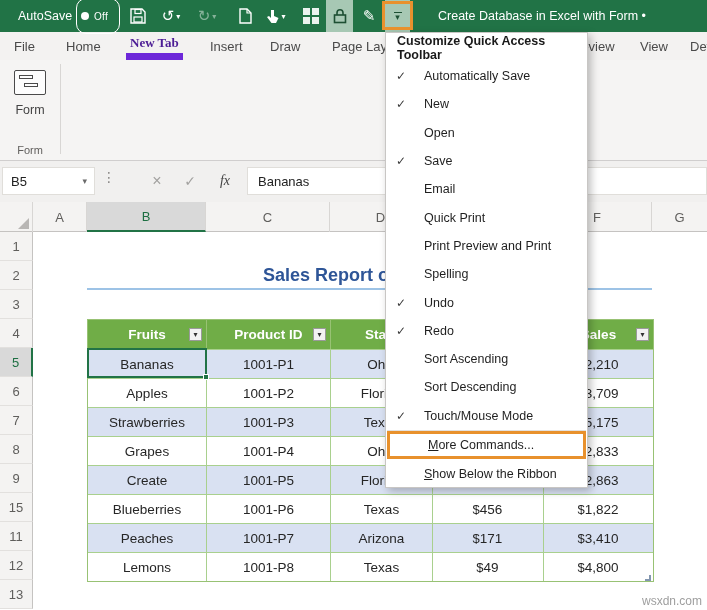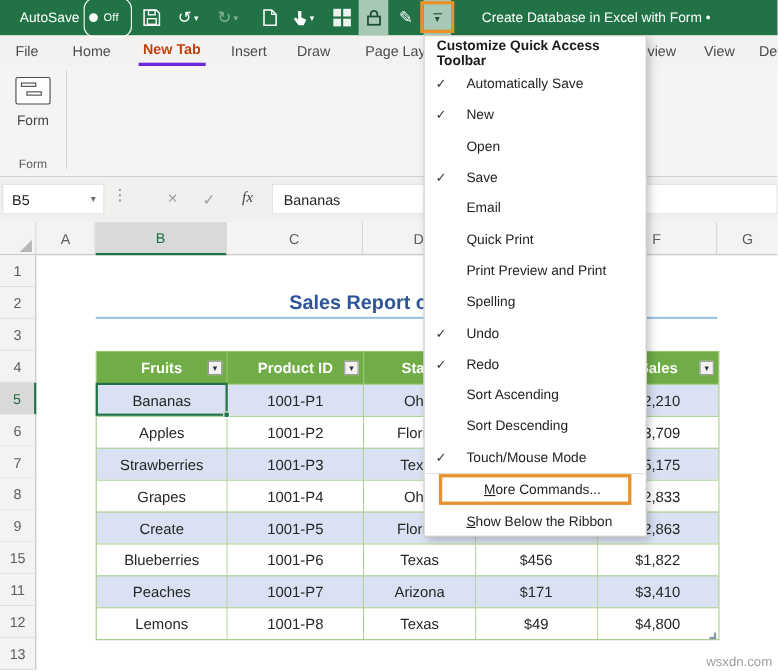--- a/index.html
+++ b/index.html
@@ -29,21 +29,21 @@
   #qat-grid .gridsquares { display:grid; grid-template-columns:7px 7px; grid-template-rows:7px 7px; gap:2px; }
   #qat-grid .gridsquares i { background:#eaf3ee; display:block; }
   #qat-overflow .bar { width:8px; border-top:1.6px solid #1d4f33; margin-bottom:1px; }
   #qat-overflow .ov-caret { font-size:9px; line-height:7px; color:#1d4f33; }
   #overflow-hlbox { left:382px; top:1px; width:31px; height:29px; border:3px solid #e8912d; z-index:30; pointer-events:none; }
   #app-title { left:438px; top:0; height:32px; display:flex; align-items:center; font-size:12.5px; color:#fff; }
 
   
   #tabs-row { left:0; top:32px; width:707px; height:28px; background:#f3f2f1; z-index:1; }
   .tab { position:absolute; top:0; height:28px; display:flex; align-items:center; padding:0 4px; font-size:13px; color:#4a4a4a; }
-  .tab.active { font-weight:bold; color:#c2410c; border-bottom:3px solid #6d28d9; }
+  .tab.active { font-weight:bold; color:#4c1d95; border-bottom:7px solid #6d28d9;font-family:Liberation Serif, serif; }
 
   
   #ribbon { left:0; top:60px; width:707px; height:101px; background:#f5f4f3; border-bottom:1px solid #d0cece; z-index:1;padding-left:16px; }
   #form-button { position:absolute; left:8px; top:6px; width:44px; height:72px; display:flex; flex-direction:column; align-items:center; justify-content:flex-start; }
   #form-button .form-icon { width:32px; height:25px; border:1.6px solid #4a4a4a; border-radius:2px; margin-top:4px; position:relative; background:#fdfdfd; }
   #form-button .form-icon i { position:absolute; height:4px; border:1.2px solid #4a4a4a; }
   #form-button .form-icon i.l1 { left:4px; top:4px; width:14px; }
   #form-button .form-icon i.l2 { left:9px; top:12px; width:14px; }
   #form-button .btn-label { font-size:12.5px; color:#444; margin-top:8px; }
   #form-group-label { position:absolute; left:0; top:84px; width:60px; text-align:center; font-size:11px; color:#605e5c; }
@@ -85,21 +85,21 @@
   #table-handle { position:absolute; left:645px; top:373px; width:6px; height:6px; border-right:2px solid #8497b0; border-bottom:2px solid #8497b0; }
 
   
   #qat-menu { left:385px; top:32px; width:203px; height:456px; background:#fff; border:1px solid #c8c6c4; box-shadow:3px 3px 8px rgba(0,0,0,.25); z-index:20; }
   #menu-header { height:29px; display:flex; align-items:center; padding-left:11px; font-size:12.5px; font-weight:bold; color:#1a1a1a; }
   .mi { height:28.3px; display:flex; align-items:center; font-size:12.5px; color:#1f1f1f; }
   .mi .mi-check { width:17px; margin-left:10px; font-size:12px; color:#3b3b3b; }
   .mi .mi-label { margin-left:11px; }
   #menu-sep { height:1px; background:#e3e1df; margin:0 1px; }
   .mi.footer { height:28.5px; }
-  .mi.hl { border:3px solid #e8912d; margin:0 13px; }
+  .mi.hl { border:3px solid #e8912d; margin:0 1px; }
   .ak { text-decoration:underline; }
 
   
   #watermark { right:5px; bottom:2px; font-size:12px; color:#9e9e9e; z-index:25; }
 </style>
 </head>
 <body>
 
 <div id="titlebar" class="abs">
   <div id="autosave-label" class="tb-item">AutoSave</div>

